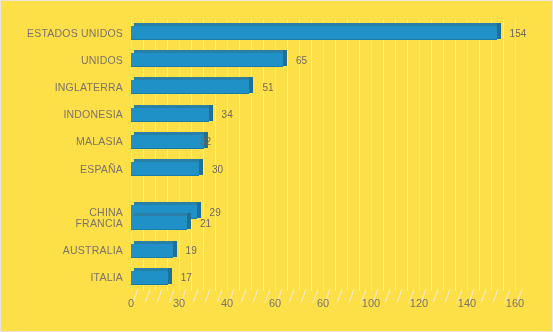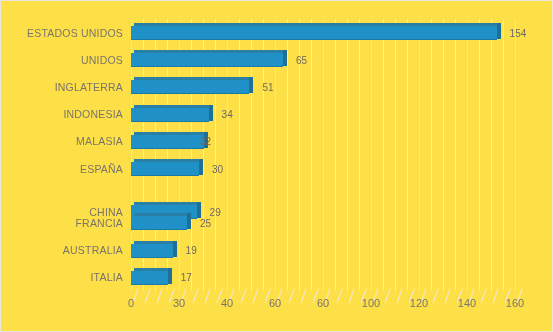--- a/index.html
+++ b/index.html
@@ -258,21 +258,21 @@
         <div class="value-label" style="left: 69.6px;">29</div>
       </div>
       <div class="row" style="top: 190.4px; height: 27.2px;">
         <div class="cat-label">FRANCIA</div>
         <div class="bar" title="FRANCIA: 25" style="width: 60px;">
           <div class="bar-top"></div>
           <div class="bar-face"></div>
           <div class="bar-shadow-bottom"></div>
           <div class="bar-cap"></div>
         </div>
-        <div class="value-label" style="left: 60px;">25</div>
+        <div class="value-label" style="left: 60px;">21</div>
       </div>
       <div class="row" style="top: 217.6px; height: 27.2px;">
         <div class="cat-label">AUSTRALIA</div>
         <div class="bar" title="AUSTRALIA: 19" style="width: 45.6px;">
           <div class="bar-top"></div>
           <div class="bar-face"></div>
           <div class="bar-shadow-bottom"></div>
           <div class="bar-cap"></div>
         </div>
         <div class="value-label" style="left: 45.6px;">19</div>

